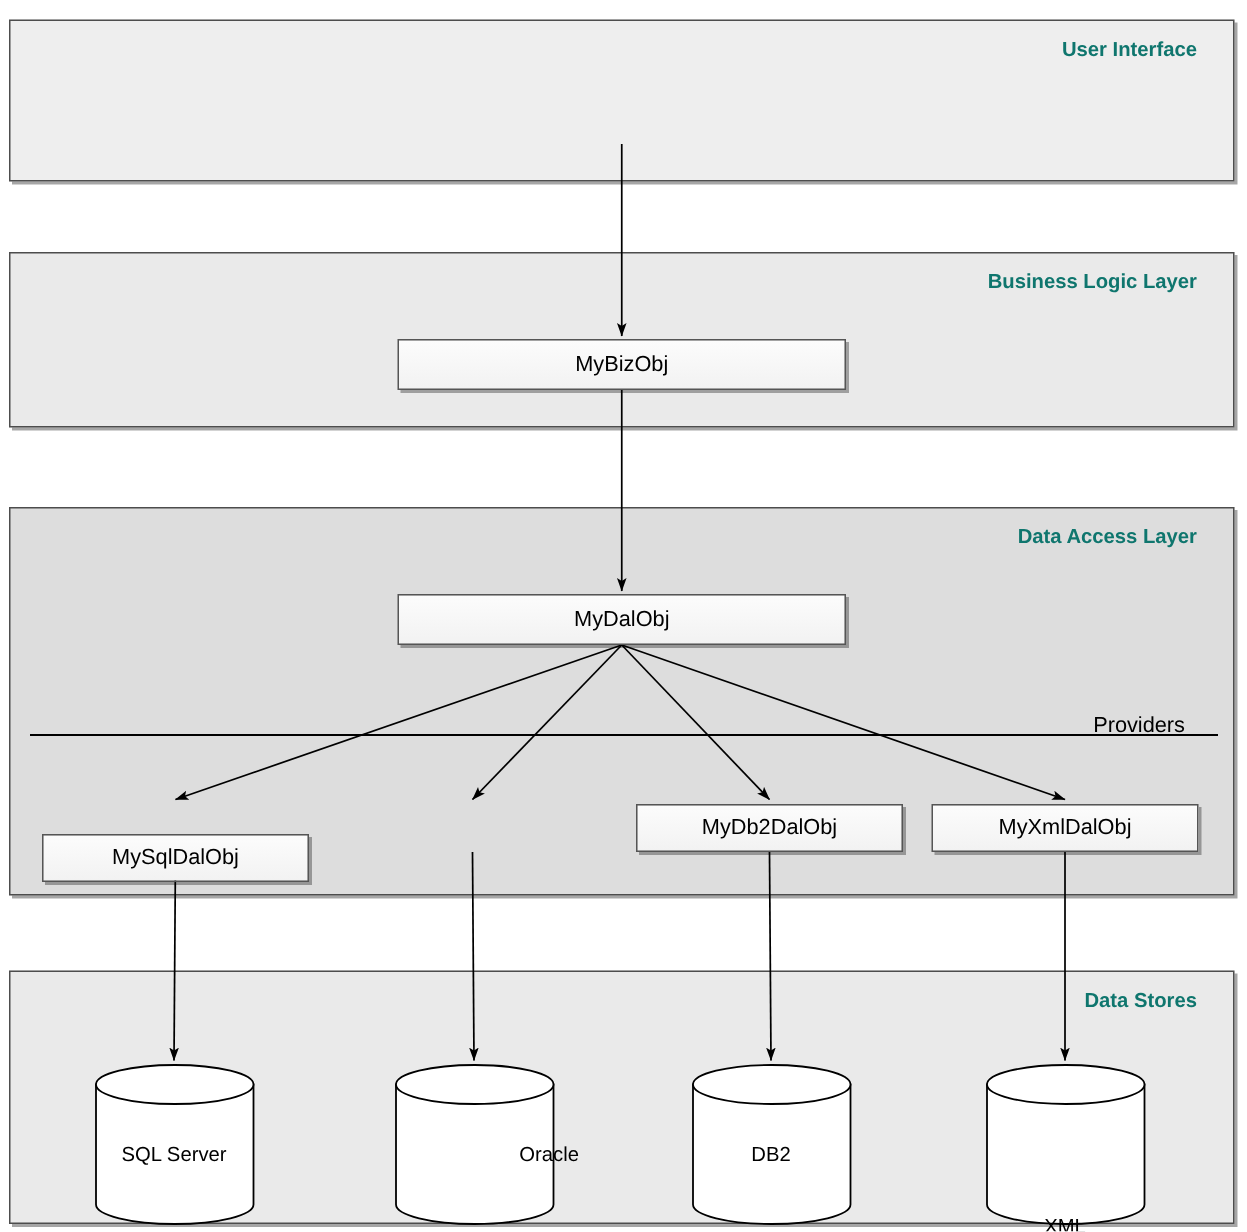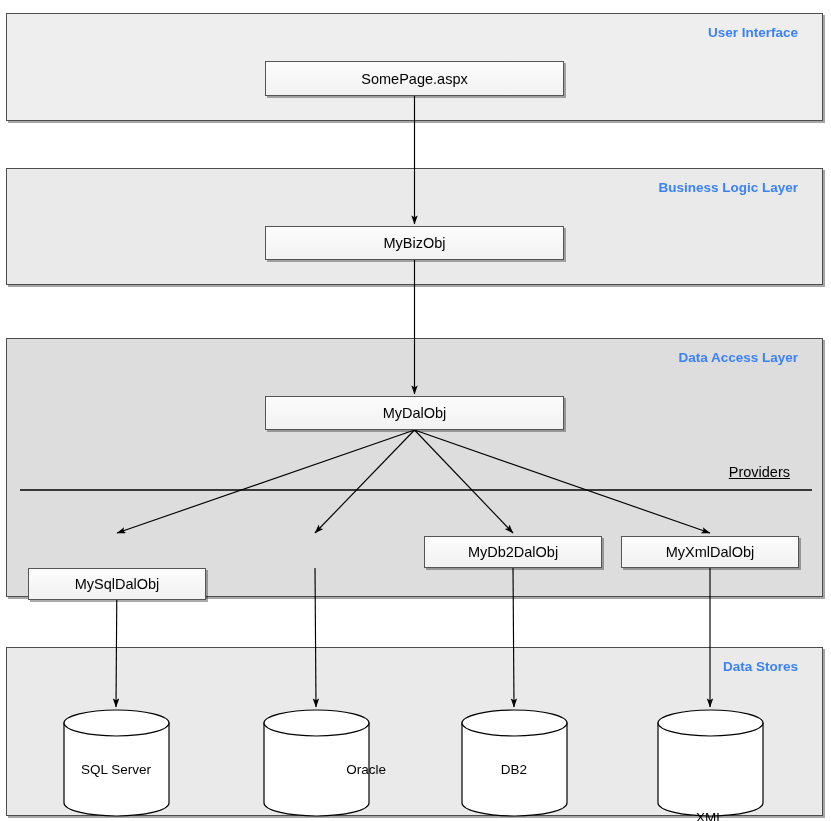--- a/index.html
+++ b/index.html
@@ -20,21 +20,21 @@
   .layer {
     position: absolute;
     box-sizing: border-box;
     border: 1px solid #4d4d4d;
     box-shadow: 2px 2px 0 0 rgba(0,0,0,0.35);
   }
   .layer-title {
     position: absolute;
     font-size: 13.5px;
     font-weight: bold;
-    color: #3b82f6;
+    color: #0f766e;
     white-space: nowrap;
     text-align: center;
   }
   .node-box {
     position: absolute;
     box-sizing: border-box;
     border: 1px solid #555555;
     background: linear-gradient(to bottom, #fcfcfc 0%, #f2f2f2 100%);
     box-shadow: 2px 2px 0 0 rgba(0,0,0,0.32);
     display: flex;
@@ -102,27 +102,26 @@
         <line x1="414.5" y1="430" x2="513" y2="533" marker-end="url(#ah)"></line>
         <line x1="414.5" y1="430" x2="710" y2="533" marker-end="url(#ah)"></line>
         <line x1="117" y1="568" x2="116" y2="707" marker-end="url(#ah)"></line>
         <line x1="315" y1="568" x2="316" y2="707" marker-end="url(#ah)"></line>
         <line x1="513" y1="568" x2="514" y2="707" marker-end="url(#ah)"></line>
         <line x1="710" y1="568" x2="710" y2="707" marker-end="url(#ah)"></line>
         <line x1="20" y1="490" x2="812" y2="490" stroke-width="1.3"></line>
       </g>
   </svg>
 
-  <div class="node-box" id="node-somepage" style="left: 265px; top: 61px; width: 299px; height: 35px;">SomePage.aspx</div>
   <div class="node-box" id="node-mybizobj" style="left: 265px; top: 226px; width: 299px; height: 34px;">MyBizObj</div>
   <div class="node-box" id="node-mydalobj" style="left: 265px; top: 396px; width: 299px; height: 34px;">MyDalObj</div>
 
-  <div class="sub-label" id="providers-label" style="right: 41px; top: 464px; text-decoration: underline;">Providers</div>
+  <div class="sub-label" id="providers-label" style="right: 41px; top: 476px;">Providers</div>
 
-  <div class="node-box" id="prov-0" style="left: 28px; top: 568px; width: 178px; height: 32px;">MySqlDalObj</div>
+  <div class="node-box" id="prov-0" style="left: 28px; top: 556px; width: 178px; height: 32px;">MySqlDalObj</div>
   <div class="node-box" id="prov-2" style="left: 424px; top: 536px; width: 178px; height: 32px;">MyDb2DalObj</div>
   <div class="node-box" id="prov-3" style="left: 621px; top: 536px; width: 178px; height: 32px;">MyXmlDalObj</div>
 
   <svg class="cylsvg" id="cyl-0" viewBox="0 0 111 112" style="left: 60.5px; top: 707px; width: 111px; height: 112px;">
       <path d="M3,16 L3,96 A52.5,13 0 0 0 108,96 L108,16 Z" fill="#ffffff" stroke="#000000" stroke-width="1.2"></path>
       <ellipse cx="55.5" cy="16" rx="52.5" ry="13" fill="#ffffff" stroke="#000000" stroke-width="1.2"></ellipse>
     </svg>
   <svg class="cylsvg" id="cyl-1" viewBox="0 0 111 112" style="left: 260.5px; top: 707px; width: 111px; height: 112px;">
       <path d="M3,16 L3,96 A52.5,13 0 0 0 108,96 L108,16 Z" fill="#ffffff" stroke="#000000" stroke-width="1.2"></path>
       <ellipse cx="55.5" cy="16" rx="52.5" ry="13" fill="#ffffff" stroke="#000000" stroke-width="1.2"></ellipse>

